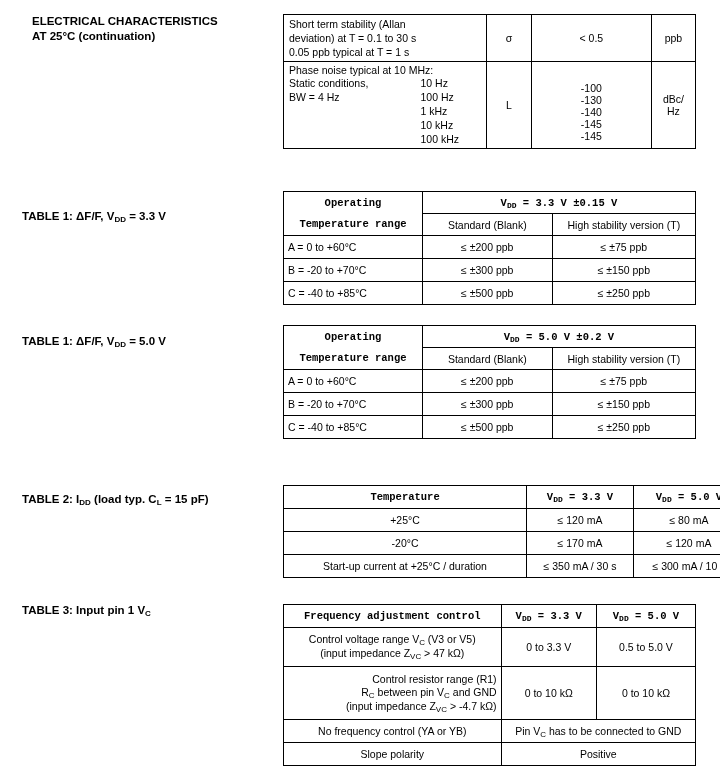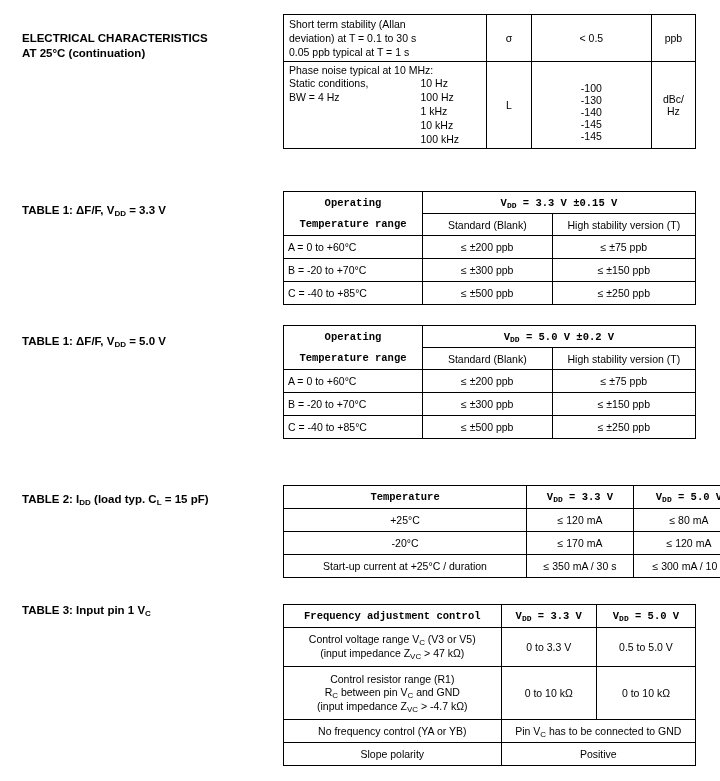--- a/index.html
+++ b/index.html
@@ -45,34 +45,34 @@
     vertical-align: middle;
     font-weight: normal;
   }
   .ctr { text-align: center; }
   .lft { text-align: left; }
   .bold { font-weight: bold; font-family: Liberation Mono, monospace; }
   .nb-top { border-top: none; }
   .nb-bottom { border-bottom: none; }
 
   
-  #sec-elec { left: 22px; top: 14px; width: 250px; margin-top: 17px; }
+  #sec-elec { left: 32px; top: 14px; width: 250px; }
   #tbl-elec { position: absolute; left: 283px; top: 14px; width: 413px; }
   #tbl-elec td { padding: 2px 5px; }
   .phase-grid {
     display: grid;
     grid-template-columns: auto auto;
     column-gap: 30px;
     row-gap: 0px;
     line-height: 14px;
   }
   .stab-cell { line-height: 14px; }
 
   
-  #lbl-t1a { left: 22px; top: 203px; }
+  #lbl-t1a { left: 22px; top: 209px; }
   #tbl-t1a { position: absolute; left: 283px; top: 191px; width: 413px; }
   
   #lbl-t1b { left: 22px; top: 334px; }
   #tbl-t1b { position: absolute; left: 283px; top: 325px; width: 413px; }
   
   #lbl-t2 { left: 22px; top: 492px; }
   #tbl-t2 { position: absolute; left: 283px; top: 485px; width: 462px; }
   
   #lbl-t3 { left: 22px; top: 603px; }
   #tbl-t3 { position: absolute; left: 283px; top: 604px; width: 413px; }
@@ -258,21 +258,21 @@
           <span>Control voltage range V</span><sub>C</sub><span> (V3 or V5)</span>
         </div>
         <div>
           <span>(input impedance Z</span><sub>VC</sub><span> &gt; 47 kΩ)</span>
         </div>
       </td>
       <td class="ctr">0 to 3.3 V</td>
       <td class="ctr">0.5 to 5.0 V</td>
     </tr>
     <tr>
-      <td class="ctr two-line" style="height:48px;">
+      <td class="ctr two-line" style="height:48px;text-align:right;">
         <div>Control resistor range (R1)</div>
         <div>
           <span>R</span><sub>C</sub><span> between pin V</span><sub>C</sub><span>  and GND</span>
         </div>
         <div>
           <span>(input impedance Z</span><sub>VC</sub><span> &gt; -4.7 kΩ)</span>
         </div>
       </td>
       <td class="ctr">0 to 10 kΩ</td>
       <td class="ctr">0 to 10 kΩ</td>

